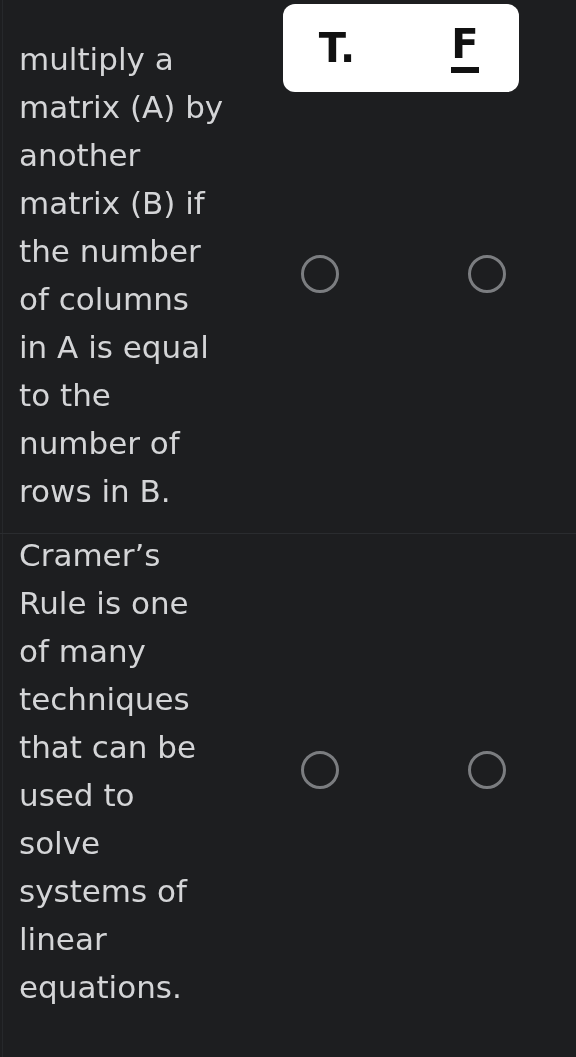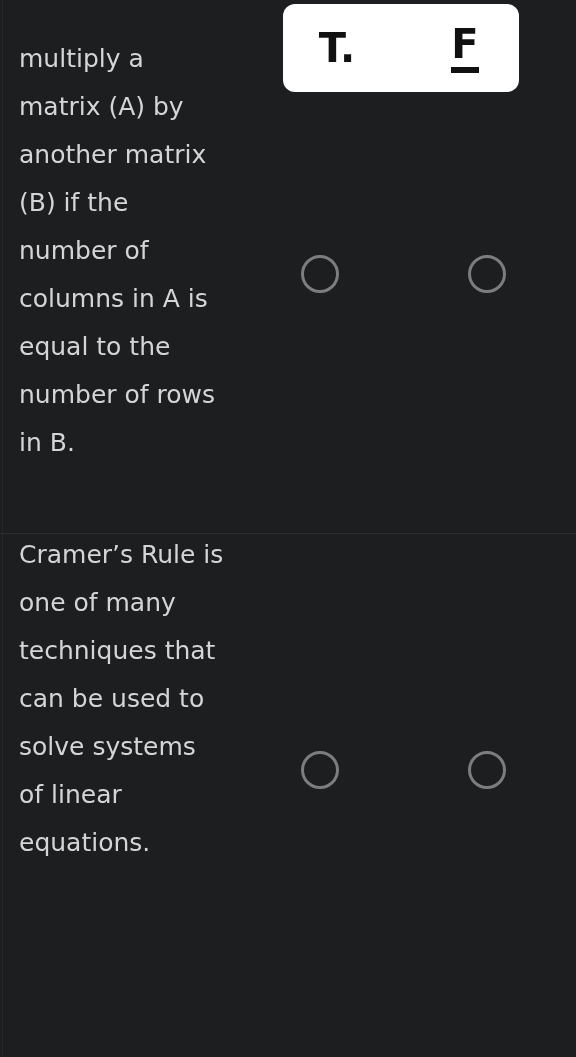--- a/index.html
+++ b/index.html
@@ -77,21 +77,21 @@
     height: 1px;
     background: #2a2c2f;
   }
 
   .q-text {
     position: absolute;
     left: 19px;
     top: 15px;
     width: 205px;
     color: #d4d5d7;
-    font-size: 25px;
+    font-size: 31px;
     line-height: 48px;
     font-weight: 400;
     word-spacing: 0px;
   }
 
   .radio-group {
     position: absolute;
     left: 283px;
     top: 0;
     width: 236px;

